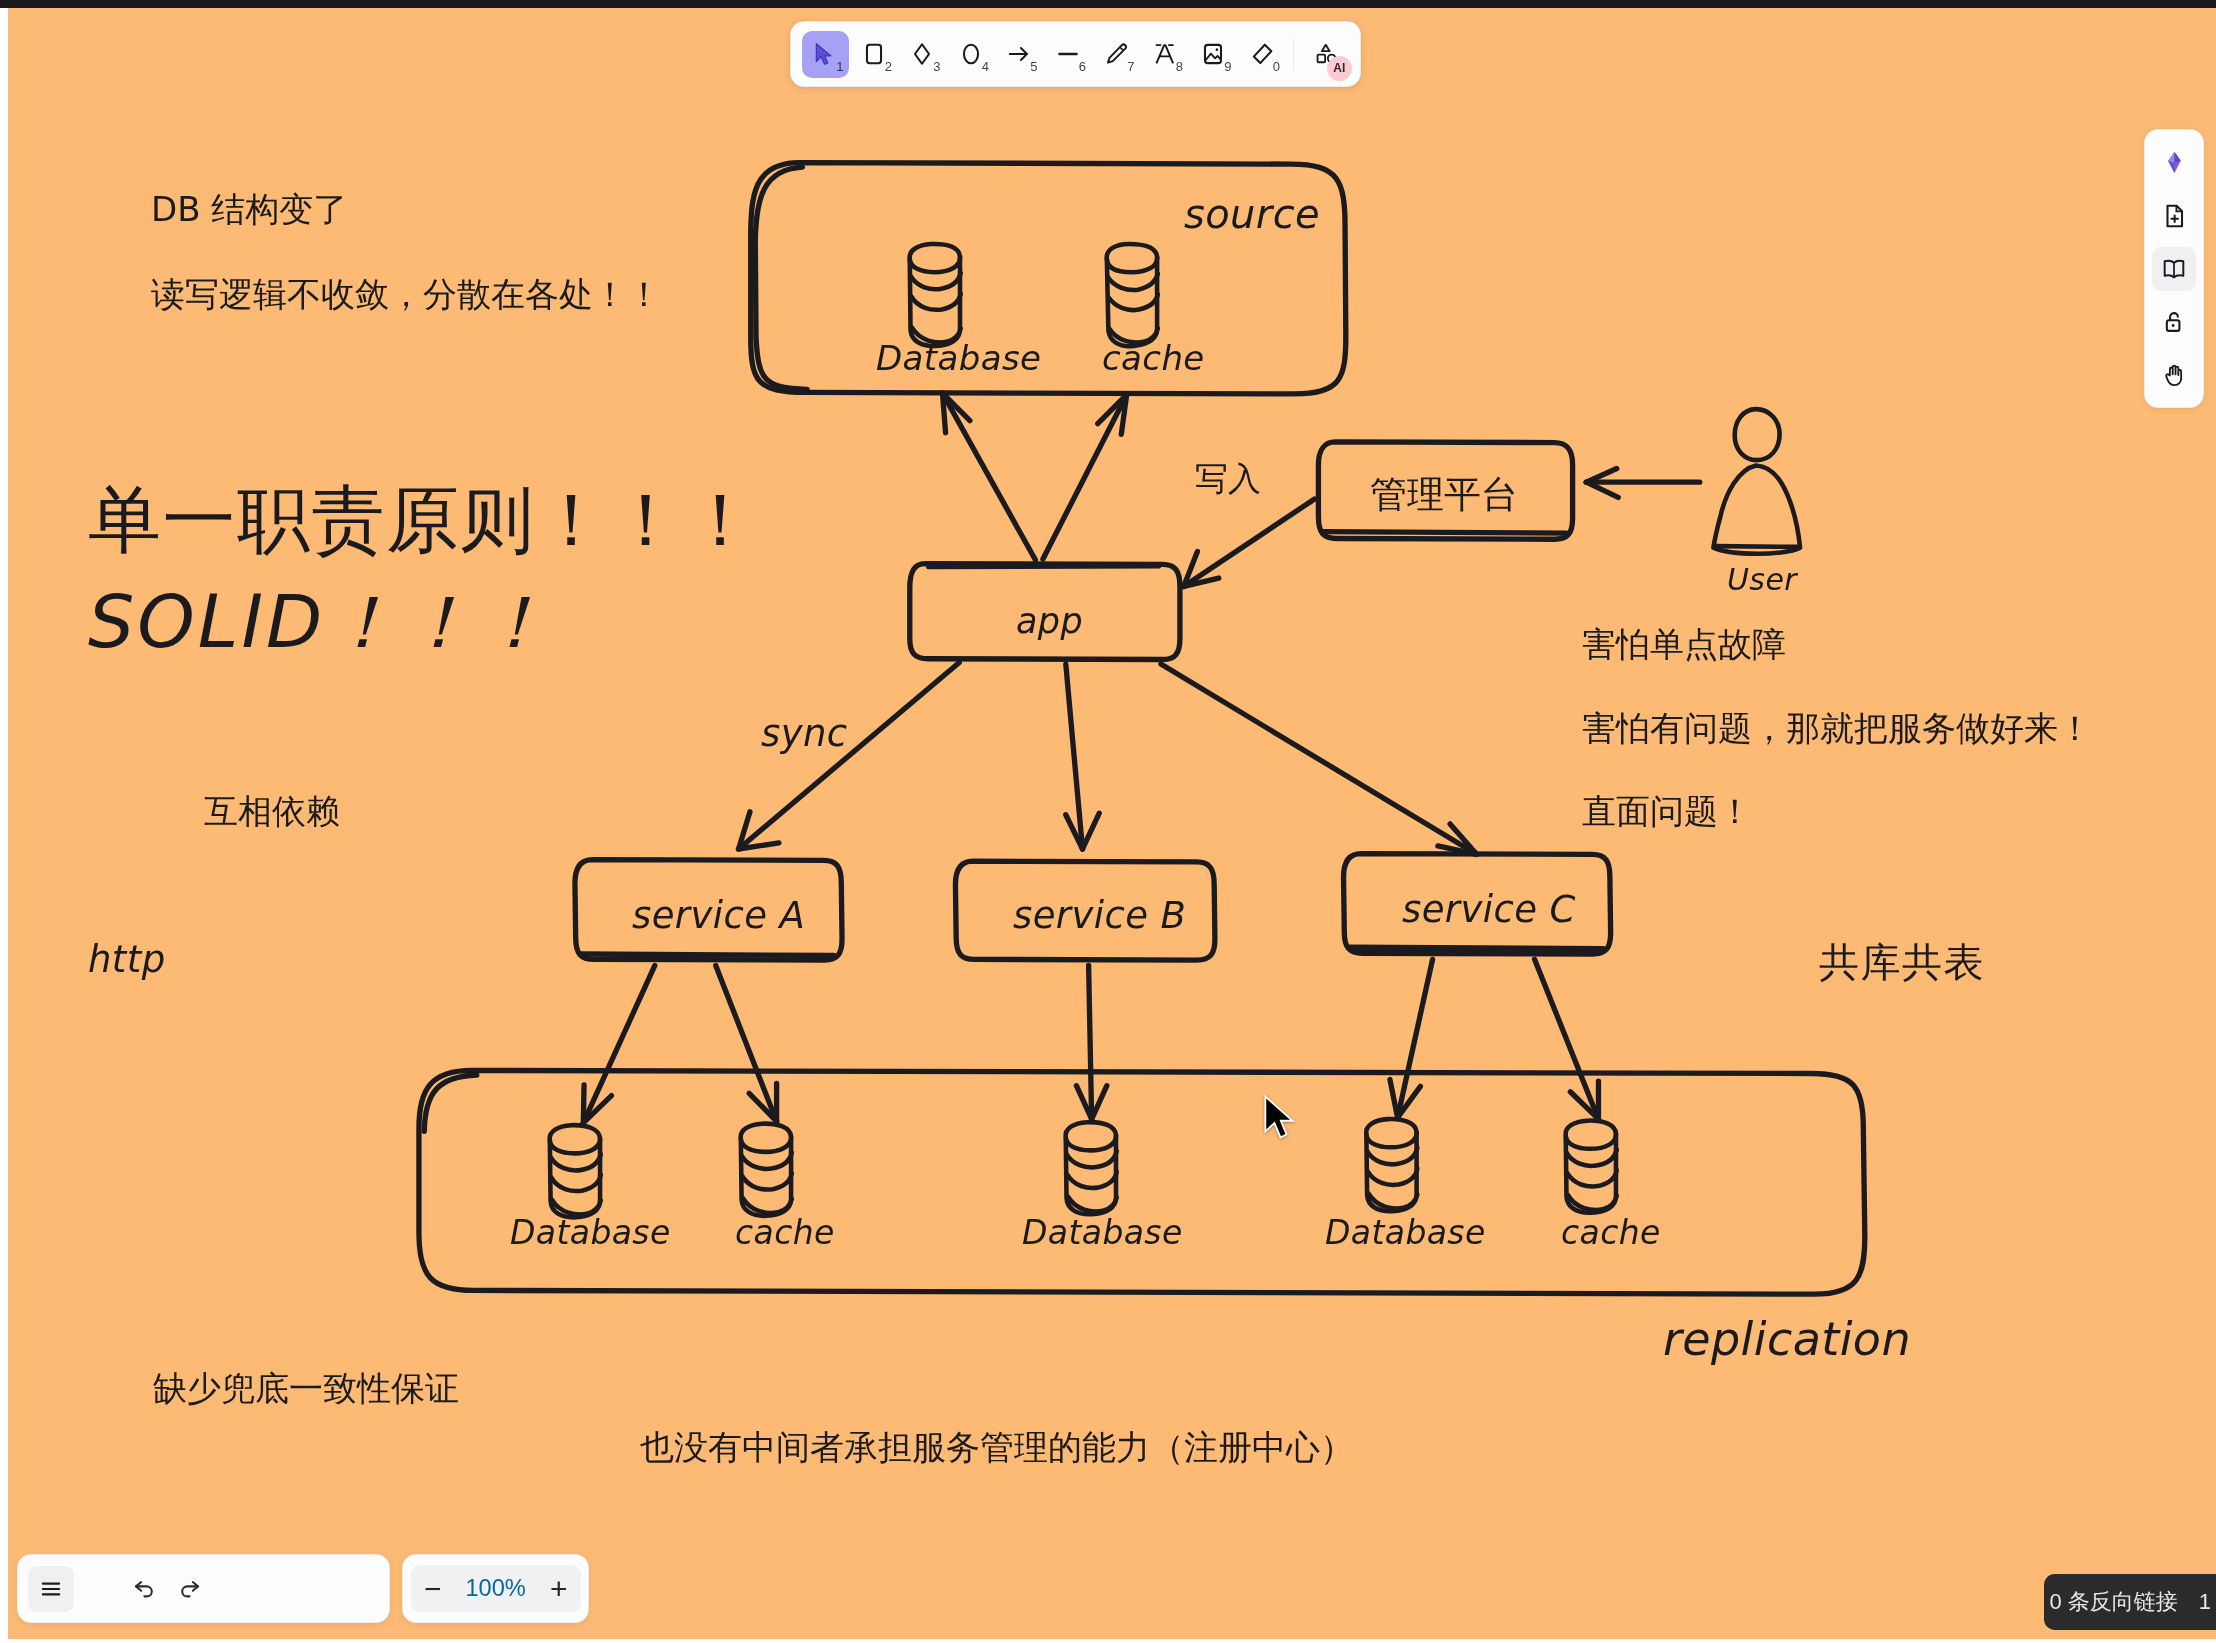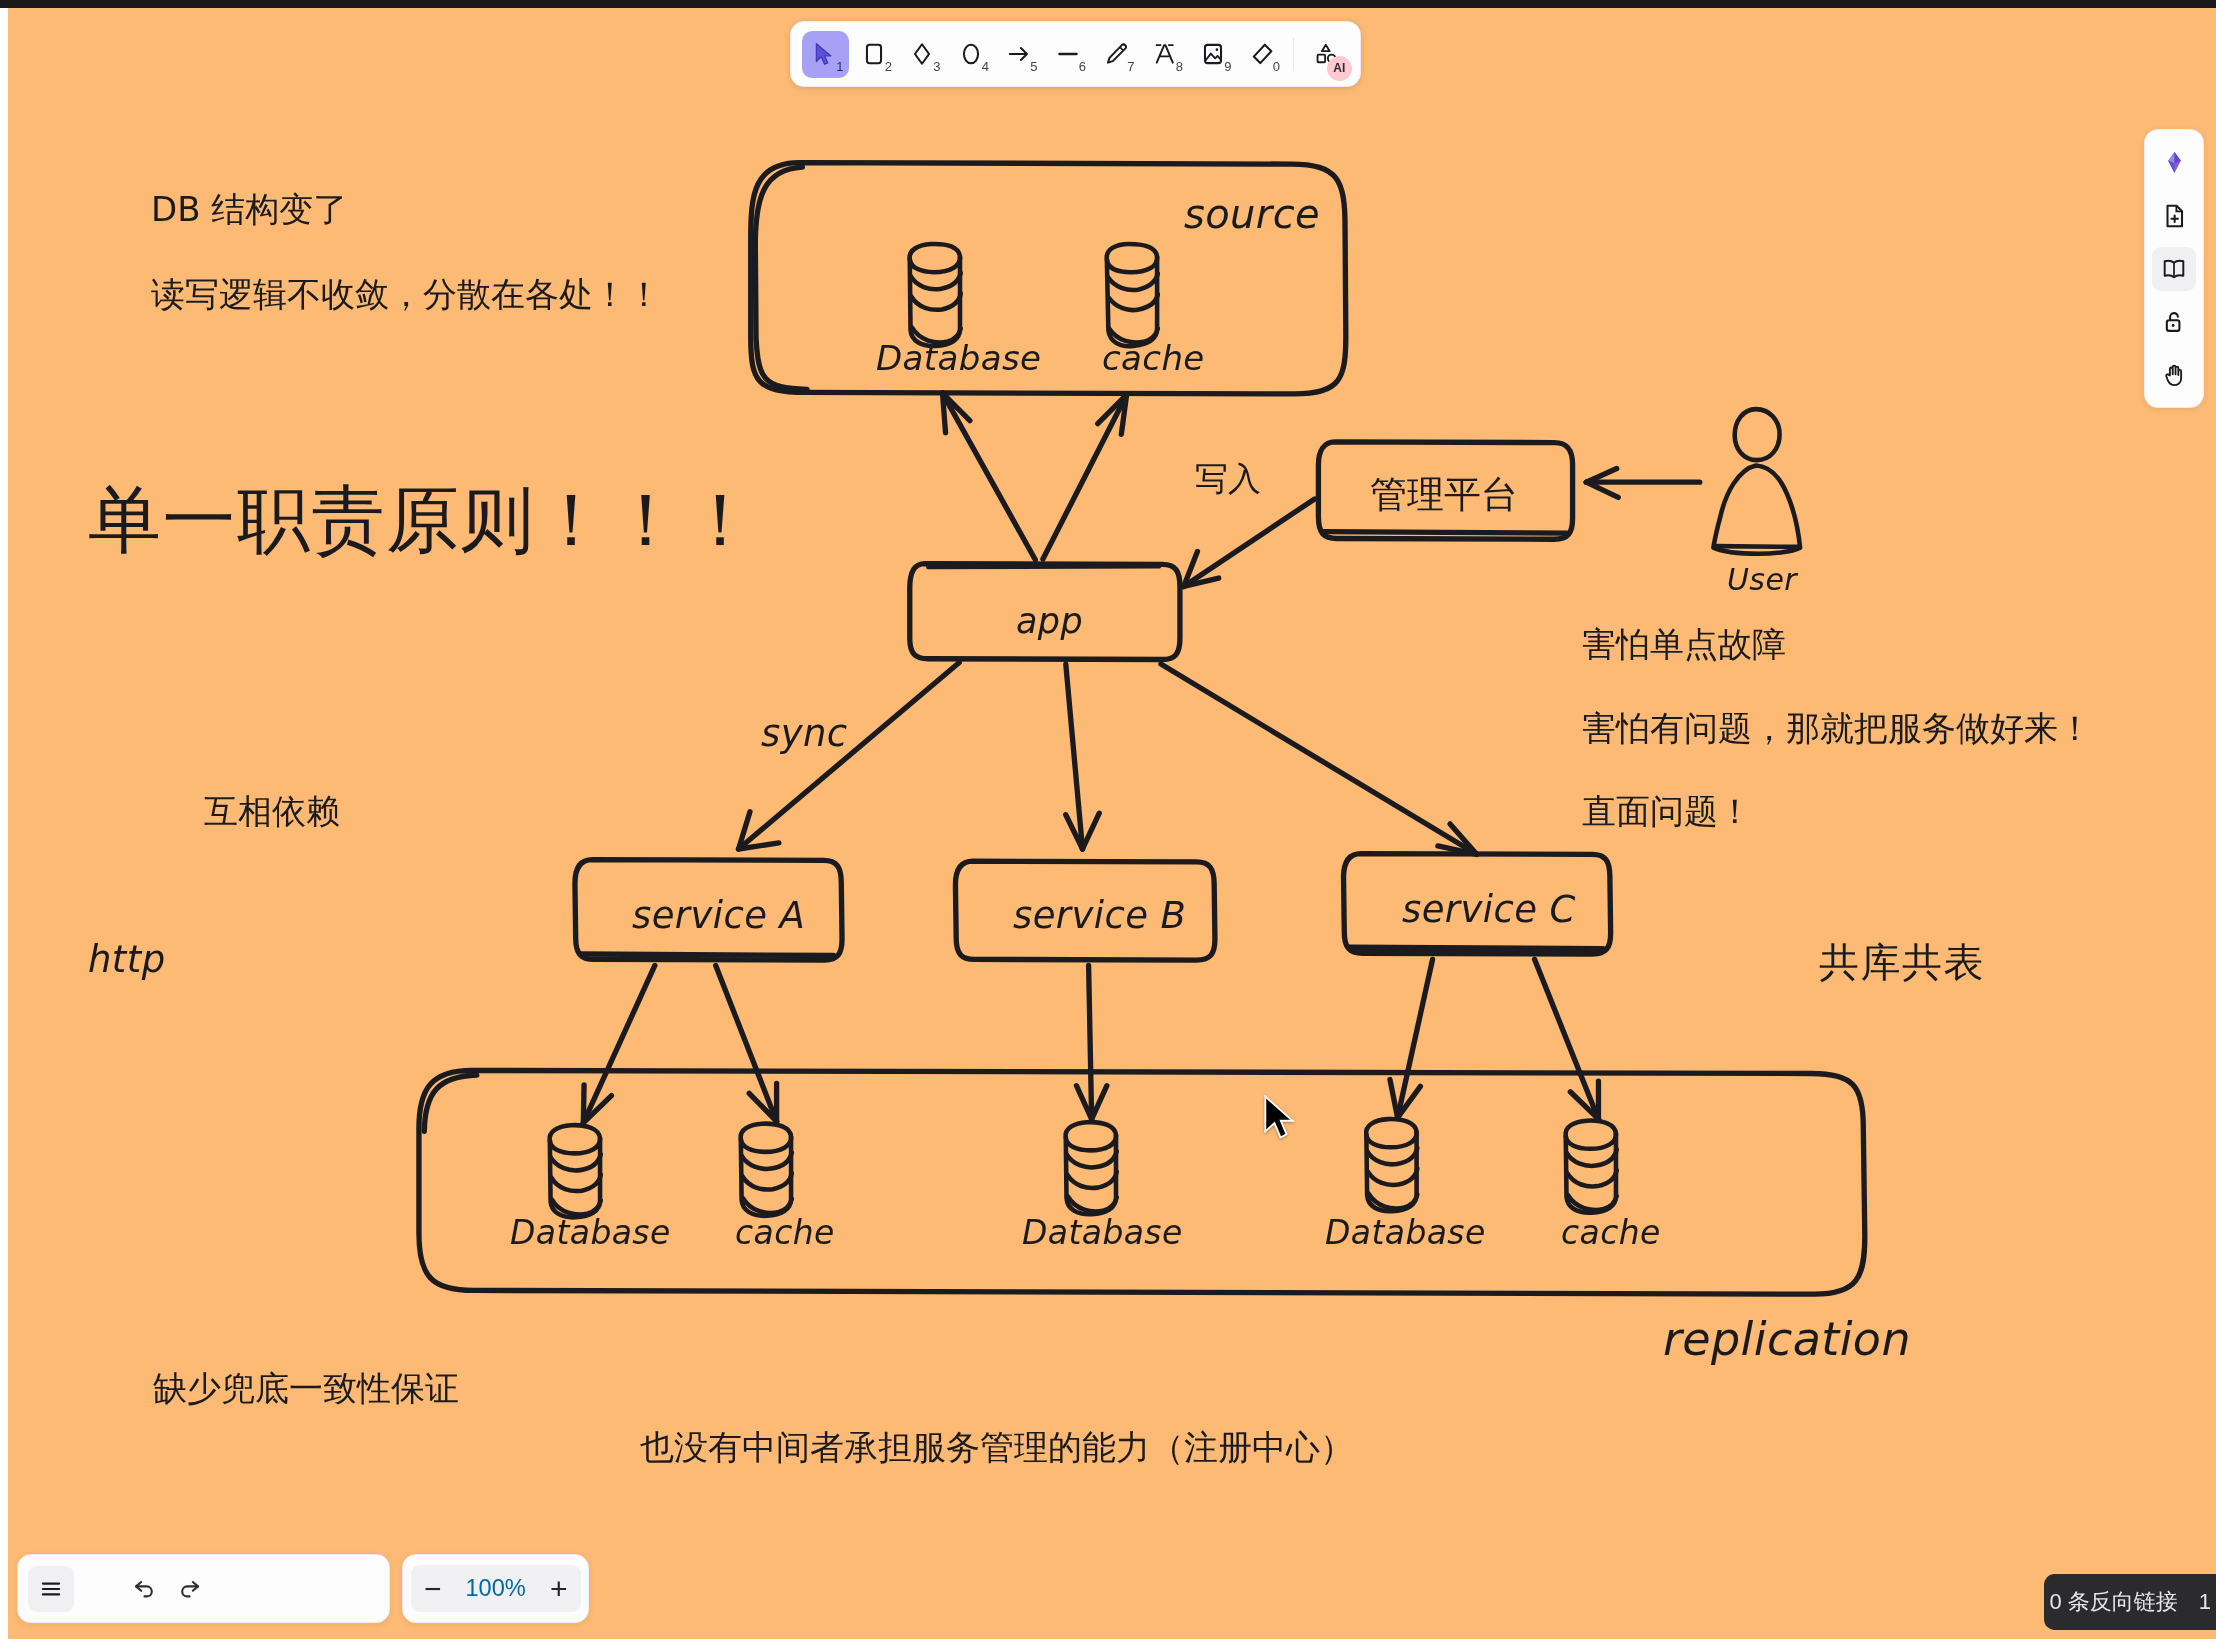--- a/index.html
+++ b/index.html
@@ -407,20 +407,21 @@
           <path d="M2090 1460 L2090 1410"></path>
         </g>
       </g>
     </svg>
 
     <div class="cjk" style="left:143px; top:174px; font-size:34px;">DB 结构变了</div>
 
     <div class="cjk" style="left:143px; top:259px; font-size:34px;">读写逻辑不收敛，分散在各处！！</div>
 
     <div class="cjk" style="left:80px; top:454px; font-size:73px; letter-spacing:1.5px;">单一职责原则！！！</div>
+    <div class="cjk hand-en" style="left:80px; top:556px; font-size:73px; letter-spacing:3px;">SOLID！！！</div>
 
     <div class="cjk" style="left:196px; top:776px; font-size:34px;">互相依赖</div>
 
     <div class="hand hand-en" style="left:80px; top:925px; font-size:37px;">http</div>
 
     <div class="cjk" style="left:1574px; top:609px; font-size:34px;">害怕单点故障</div>
     <div class="cjk" style="left:1574px; top:693px; font-size:34px;">害怕有问题，那就把服务做好来！</div>
     <div class="cjk" style="left:1574px; top:776px; font-size:34px;">直面问题！</div>
 
     <div class="cjk" style="left:1811px; top:922px; font-size:40px; letter-spacing:1.5px;">共库共表</div>

